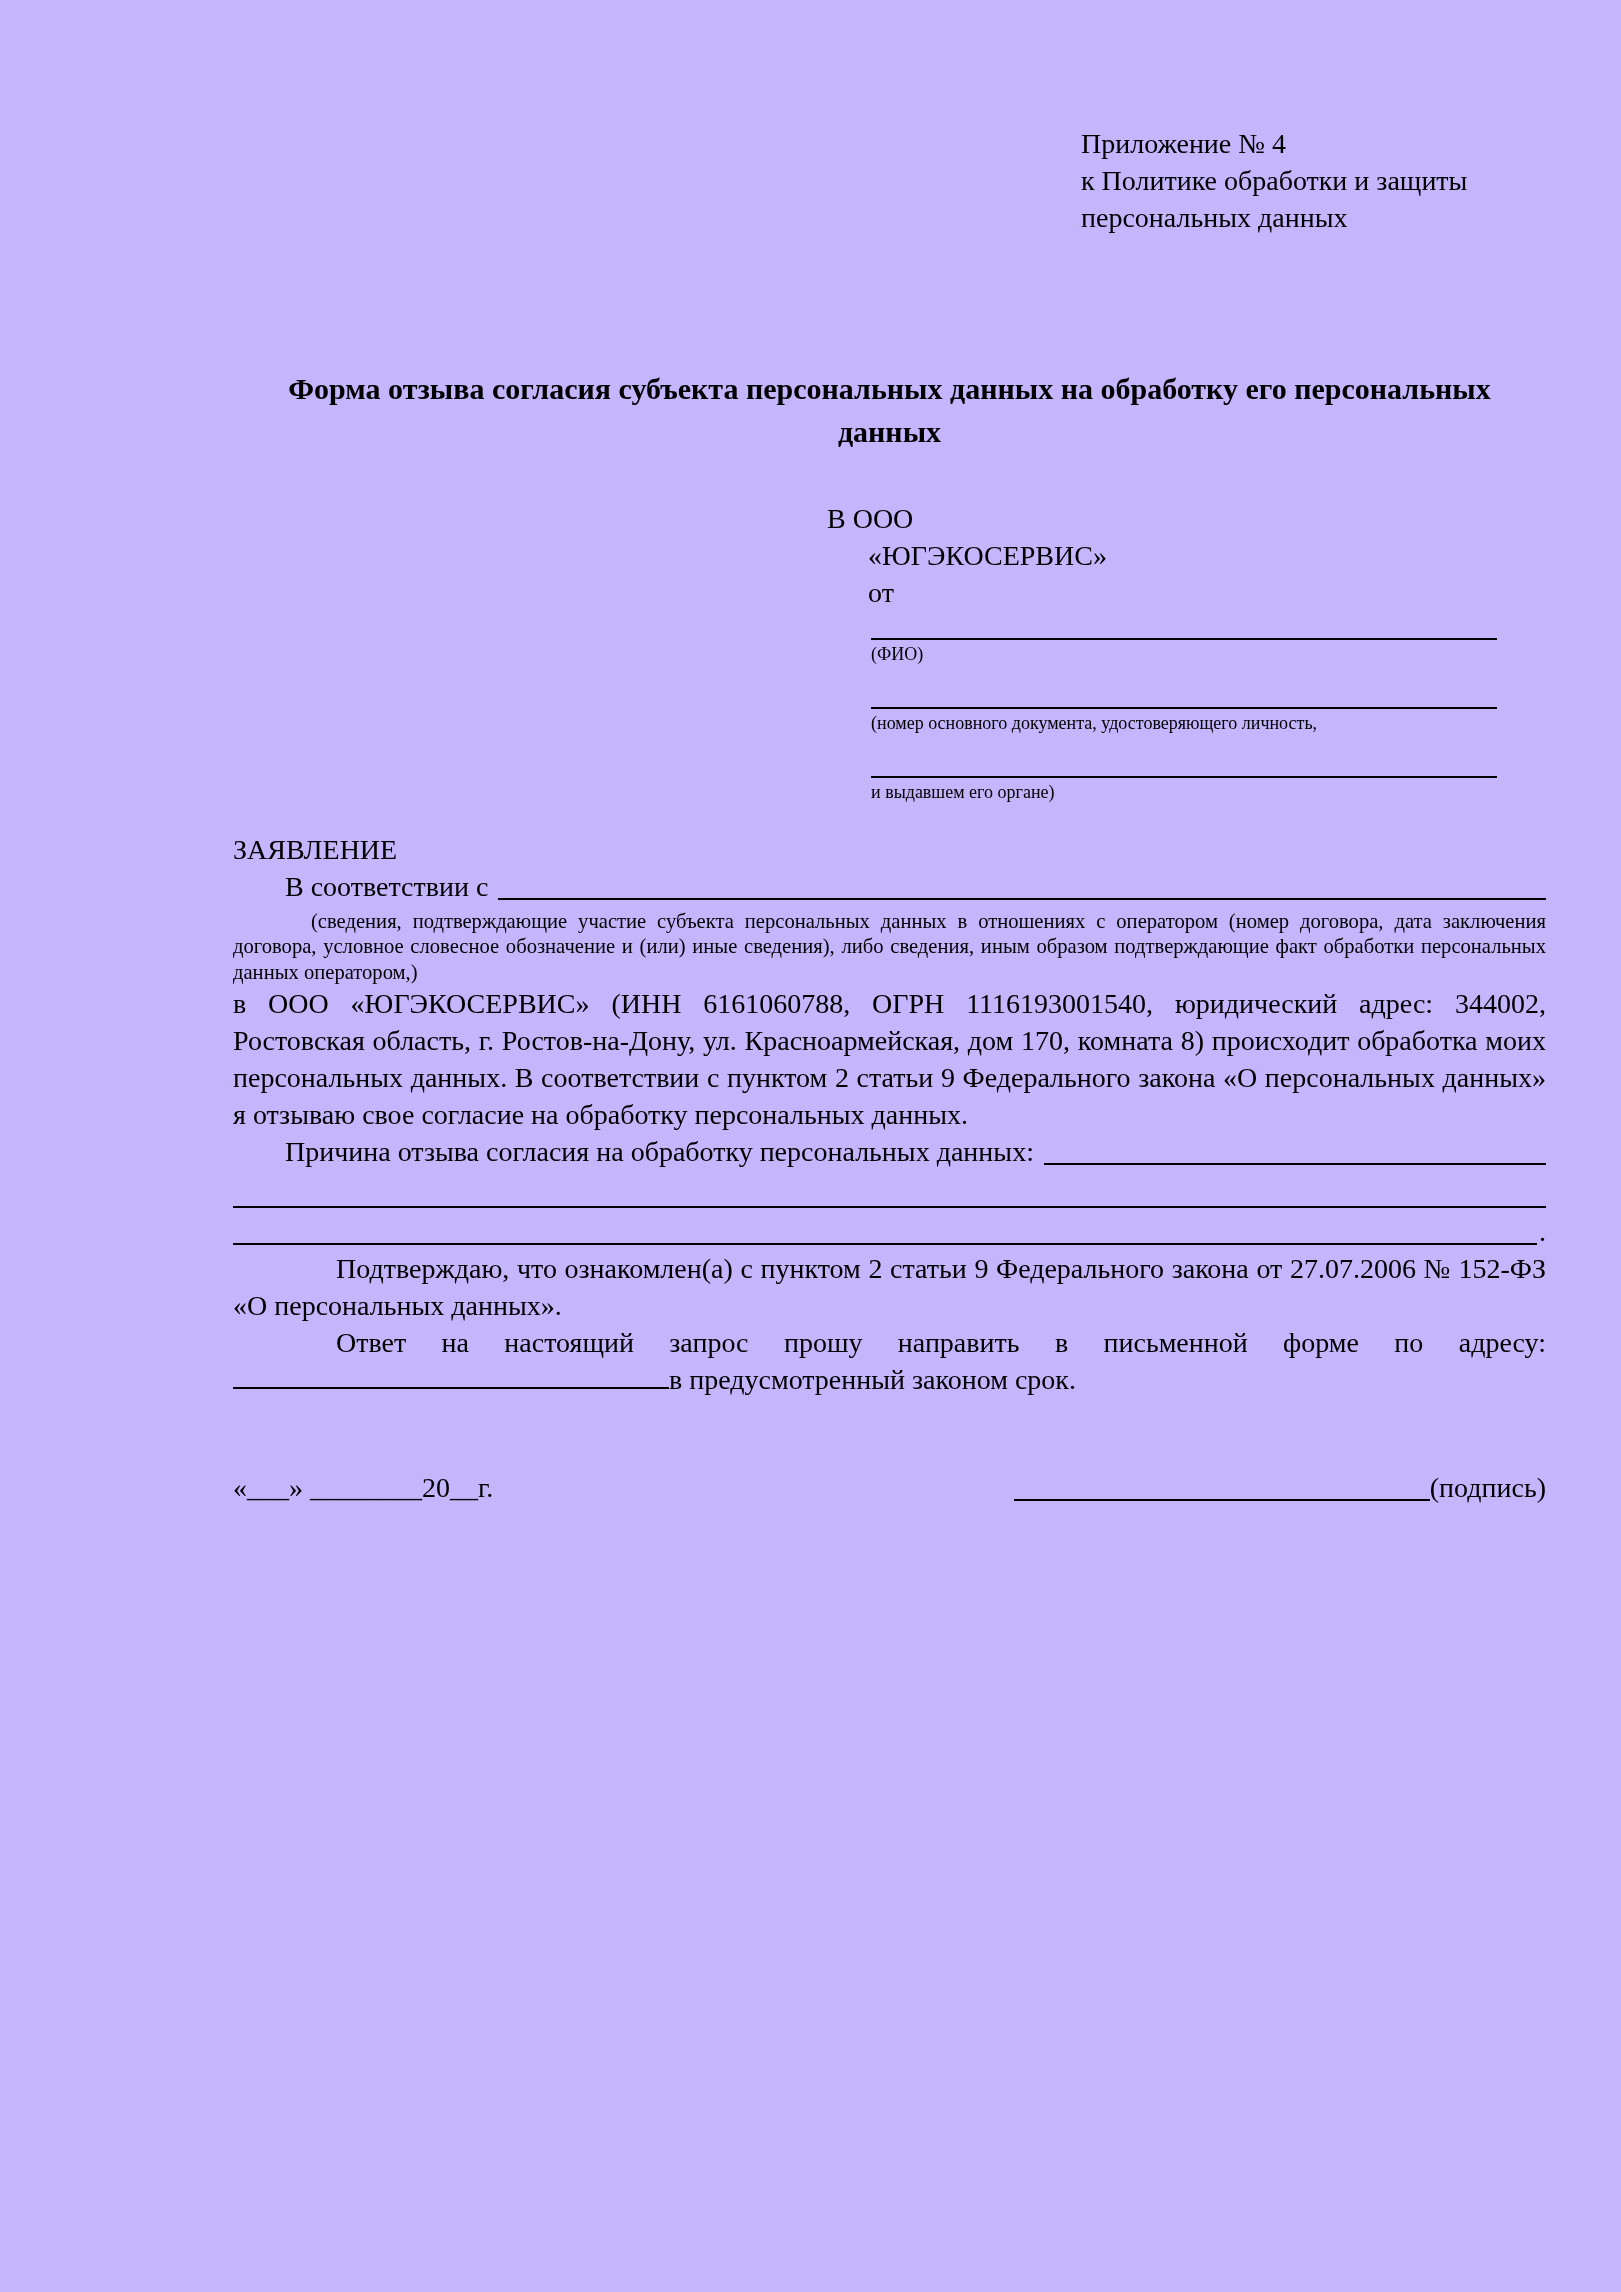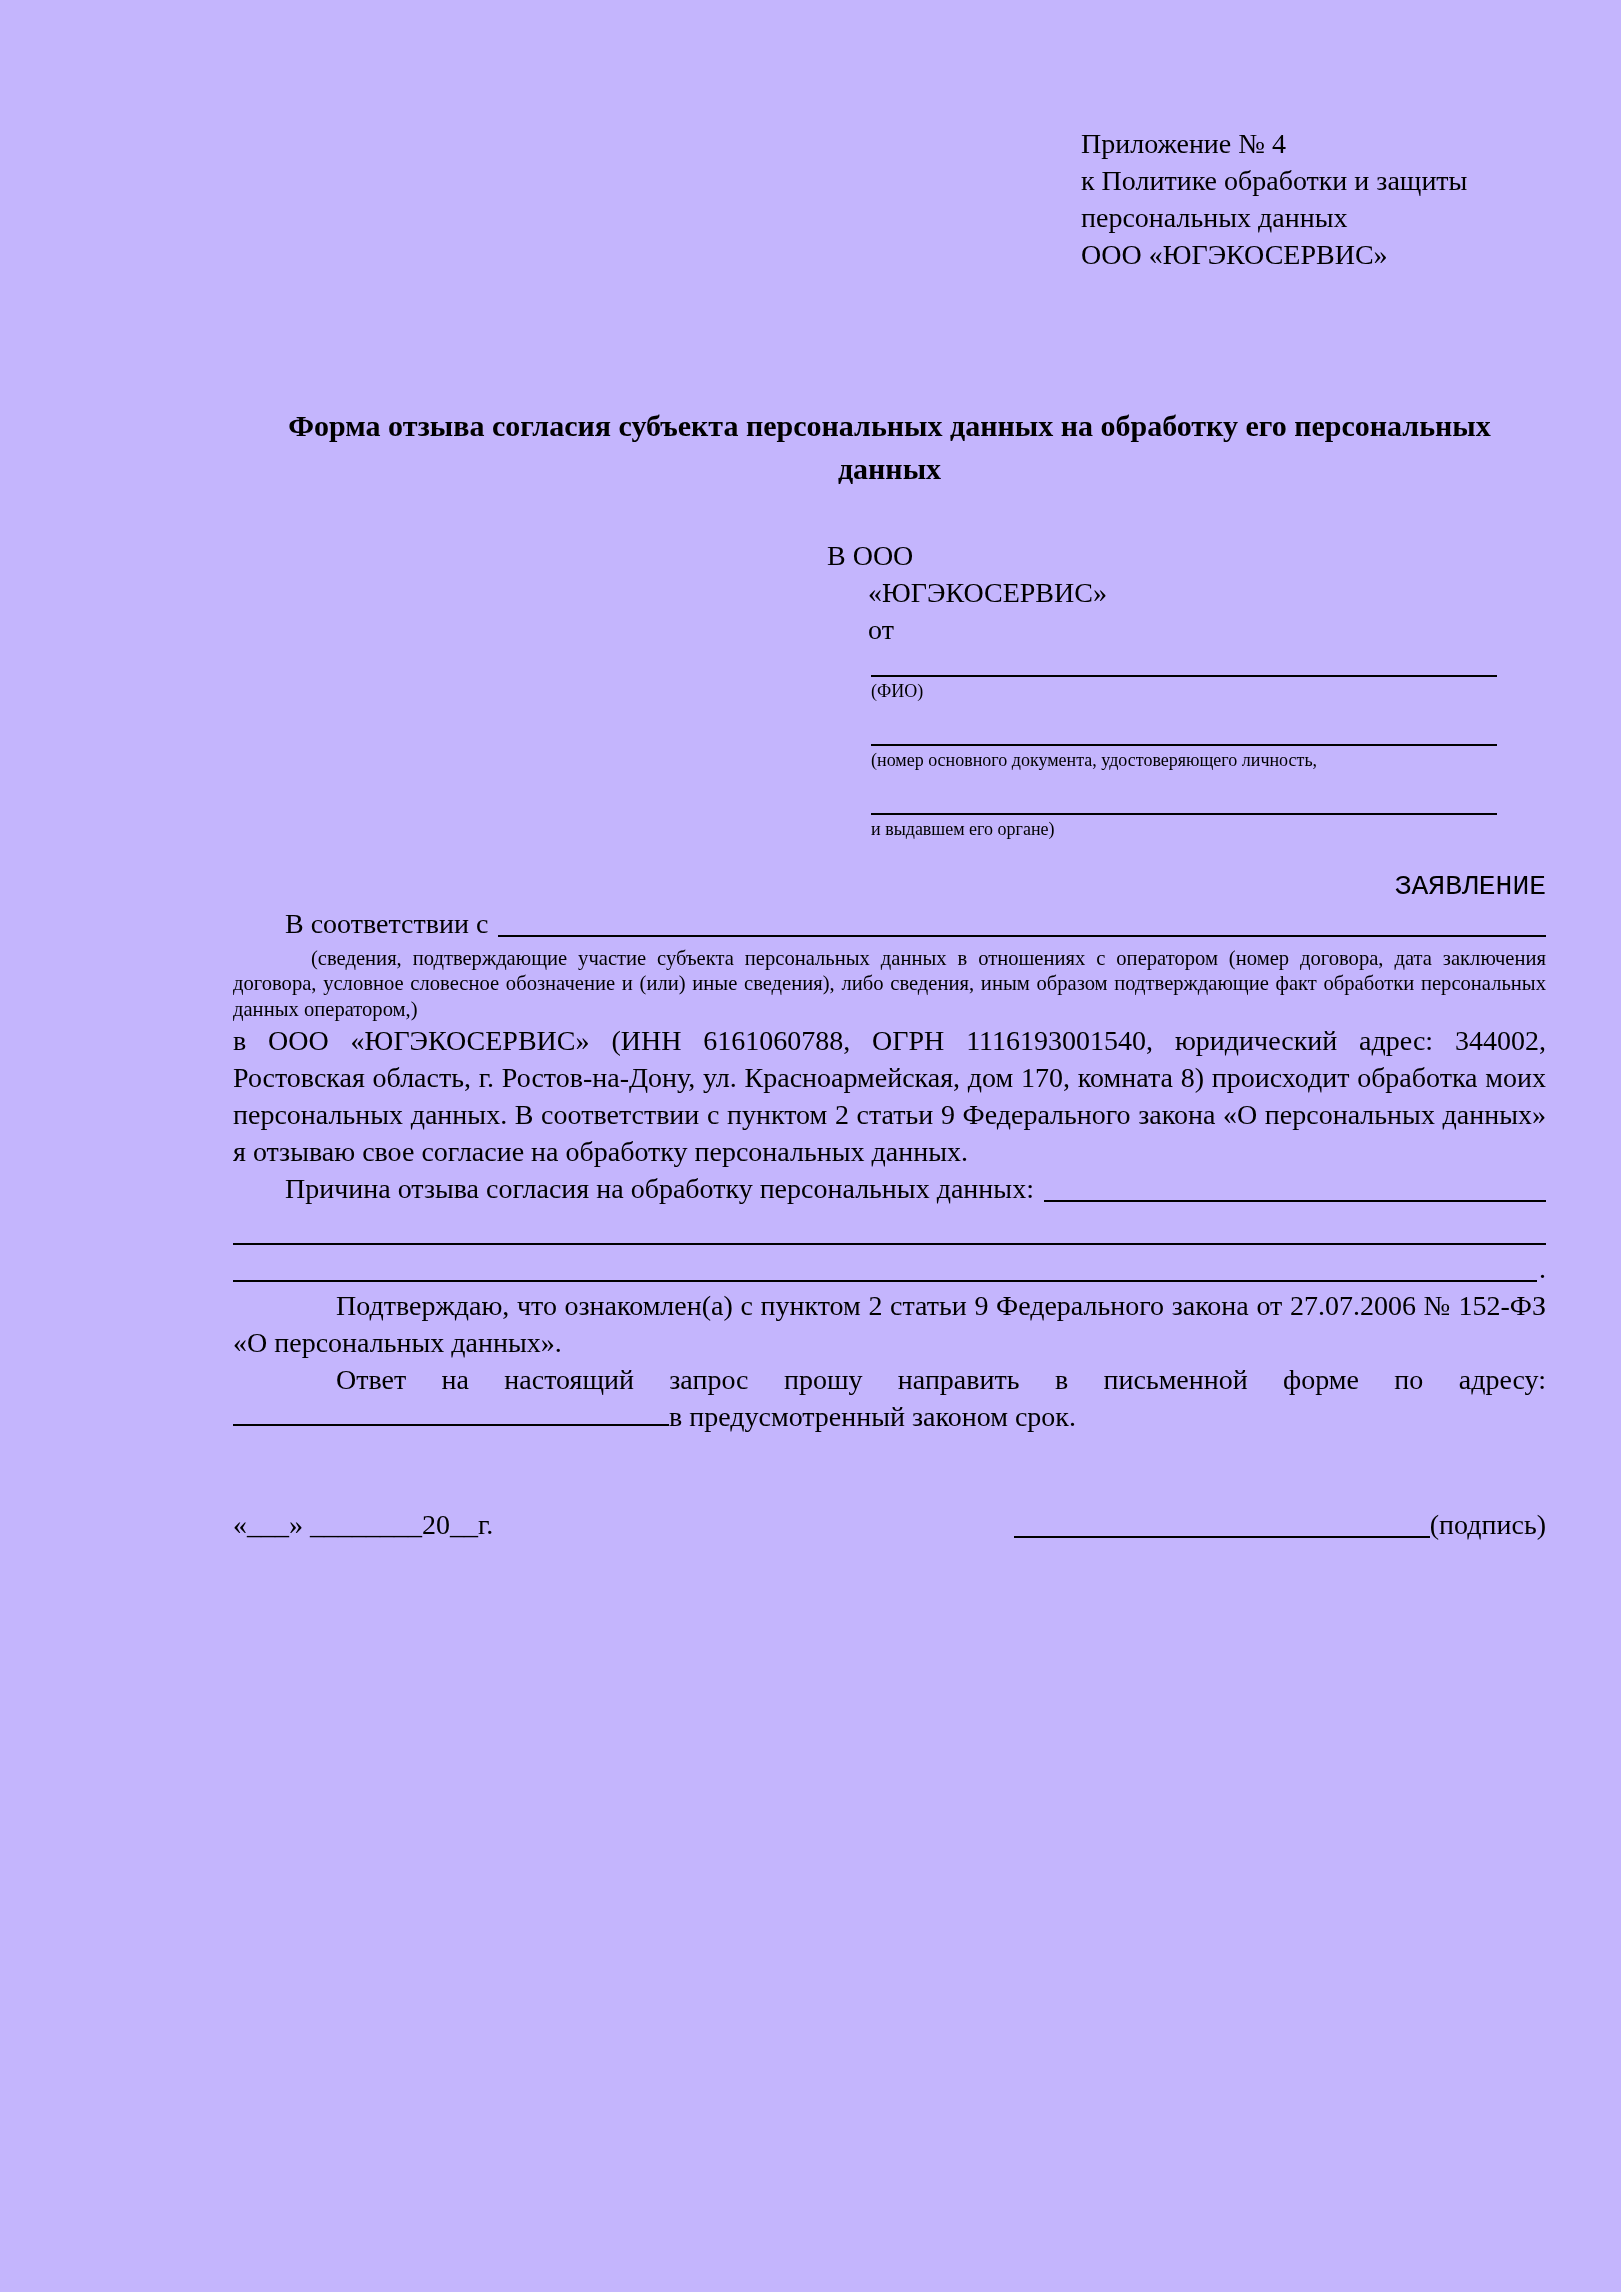--- a/index.html
+++ b/index.html
@@ -18,21 +18,21 @@
     font-weight:bold;font-size:30px;line-height:43px;
   }
   
   .addressee{margin-top:47px;margin-left:594px;width:670px;}
   .addressee .lbl{line-height:37px;}
   .addressee .lbl.ind{padding-left:41px;}
   .field{margin-left:44px;margin-bottom:11.8px;}
   .field .f-line{height:27.4px;border-bottom:2px solid #000;}
   .field .f-cap{font-size:18px;line-height:25.5px;text-align:left;margin-top:2px;}
   
-  .stmt-heading{margin-top:25.5px;text-align:right;font-family:Liberation Mono, monospace;}
+  .stmt-heading{margin-top:25.5px;text-align:left;}
   .fill-row{display:flex;align-items:flex-end;height:37px;}
   .fill-row .fr-text{white-space:nowrap;}
   .fill-row .fr-fill{flex:1;border-bottom:2px solid #000;margin-bottom:4.9px;margin-left:9.8px;}
   .ind105{margin-left:52px;}
   .note{font-size:20.6px;line-height:25.5px;text-align:justify;text-indent:78px;margin-top:3.9px;}
   p.body{margin:0;text-align:justify;}
   p.body.first-ind{text-indent:103px;}
   .blank-row{display:flex;align-items:flex-end;height:37px;}
   .blank-row .fr-fill{flex:1;border-bottom:2px solid #000;margin-bottom:4.9px;}
   .blank-row.gap-top{margin-top:5.9px;}
@@ -45,21 +45,20 @@
 </style>
 </head>
 <body>
 
 <div class="page">
 
   <div class="appendix">
     <div>Приложение № 4</div>
     <div>к Политике обработки и защиты</div>
     <div>персональных данных</div>
-    <div>ООО «ЮГЭКОСЕРВИС»</div>
   </div>
 
   <div class="doc-title">Форма отзыва согласия субъекта персональных данных на обработку его персональных данных</div>
 
   <div class="addressee">
     <div class="lbl">В ООО</div>
     <div class="lbl ind">«ЮГЭКОСЕРВИС»</div>
     <div class="lbl ind">от</div>
 
     <div class="field">

